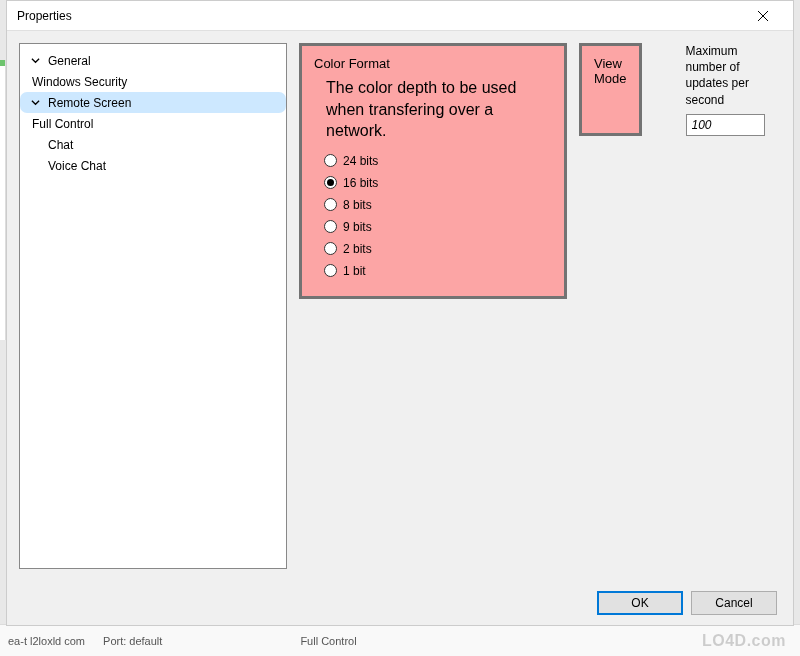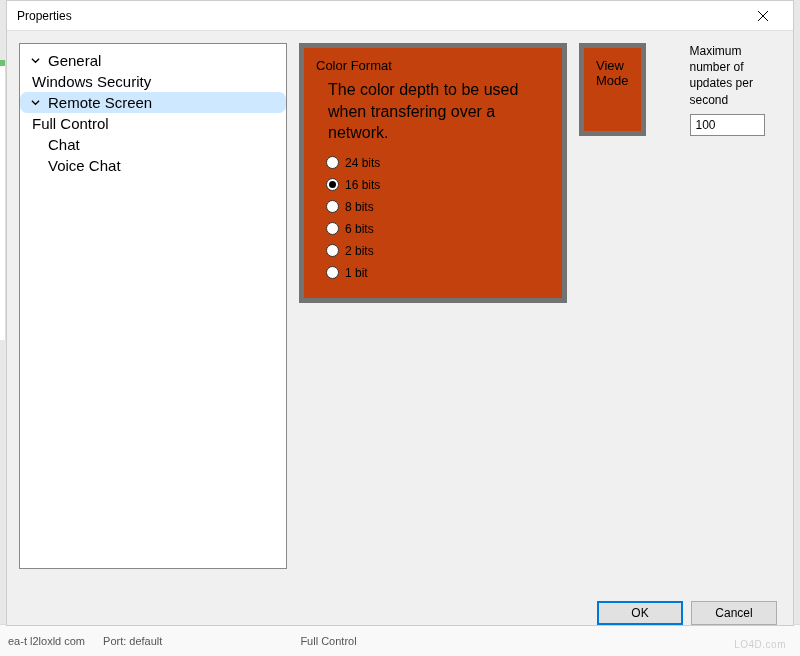--- a/index.html
+++ b/index.html
@@ -75,35 +75,35 @@
     }
     .tree-item .expander {
       width: 14px;
       display: inline-flex;
       align-items: center;
       justify-content: center;
     }
     .tree-item .expander svg { width: 9px; height: 9px; }
     .tree-item .label {
       padding-left: 4px;
-      font-size: 15px;
+      font-size: 12px;
     }
     .tree-item.indent-1 { padding-left: 8px; }
     .tree-item.indent-2 { }
     .tree-item.indent-1 .label { padding-left: 6px; }
 
     .right-pane {
       flex: 1;
       display: flex;
       gap: 12px;
       align-items: flex-start;
     }
     .group {
-      background: #c2410c;
-      border: 5px solid #737373;
+      background: #fca5a5;
+      border: 3px solid #737373;
       padding: 10px 12px 14px 12px;
     }
     .group-title {
       font-size: 13px;
       margin-bottom: 6px;
     }
     .group .desc {
       font-size: 16px;
       margin: 6px 0 8px 12px;
       line-height: 1.35;
@@ -148,32 +148,33 @@
       line-height: 1.35;
       margin-bottom: 6px;
     }
     .max-updates input {
       width: 100%;
       height: 22px;
       border: 1px solid #888;
       padding: 0 5px;
       font-family: inherit;
       font-size: 12px;
+      font-style: italic;
     }
 
     .button-bar {
       position: absolute;
       left: 0;
       right: 0;
       bottom: 0;
       height: 44px;
       background: #f0f0f0;
       display: flex;
       justify-content: flex-end;
-      align-items: flex-end;
+      align-items: center;
       padding-right: 16px;
       gap: 8px;
     }
     .btn {
       width: 86px;
       height: 24px;
       background: #e1e1e1;
       border: 1px solid #adadad;
       font-family: inherit;
       font-size: 12px;
@@ -183,22 +184,22 @@
       border: 1px solid #0078d7;
       outline: 1px solid #0078d7;
       outline-offset: -2px;
     }
 
     .watermark {
       position: absolute;
       right: 14px;
       bottom: 6px;
       color: rgba(0,0,0,0.18);
-      font-size: 10px;
-      font-weight: 400;
+      font-size: 16px;
+      font-weight: 700;
       letter-spacing: 0.5px;
       text-align: right;
     }
     .bg-strip {
       position: absolute;
       left: 0;
       right: 0;
       bottom: 0;
       height: 32px;
       background: #f9f9f9;
@@ -288,21 +289,21 @@
             <div class="radio-row">
               <span class="radio checked"></span>
               <span class="radio-label">16 bits</span>
             </div>
             <div class="radio-row">
               <span class="radio"></span>
               <span class="radio-label">8 bits</span>
             </div>
             <div class="radio-row">
               <span class="radio"></span>
-              <span class="radio-label">6 bits</span>
+              <span class="radio-label">9 bits</span>
             </div>
             <div class="radio-row">
               <span class="radio"></span>
               <span class="radio-label">2 bits</span>
             </div>
             <div class="radio-row">
               <span class="radio"></span>
               <span class="radio-label">1 bit</span>
             </div>
           </div>

